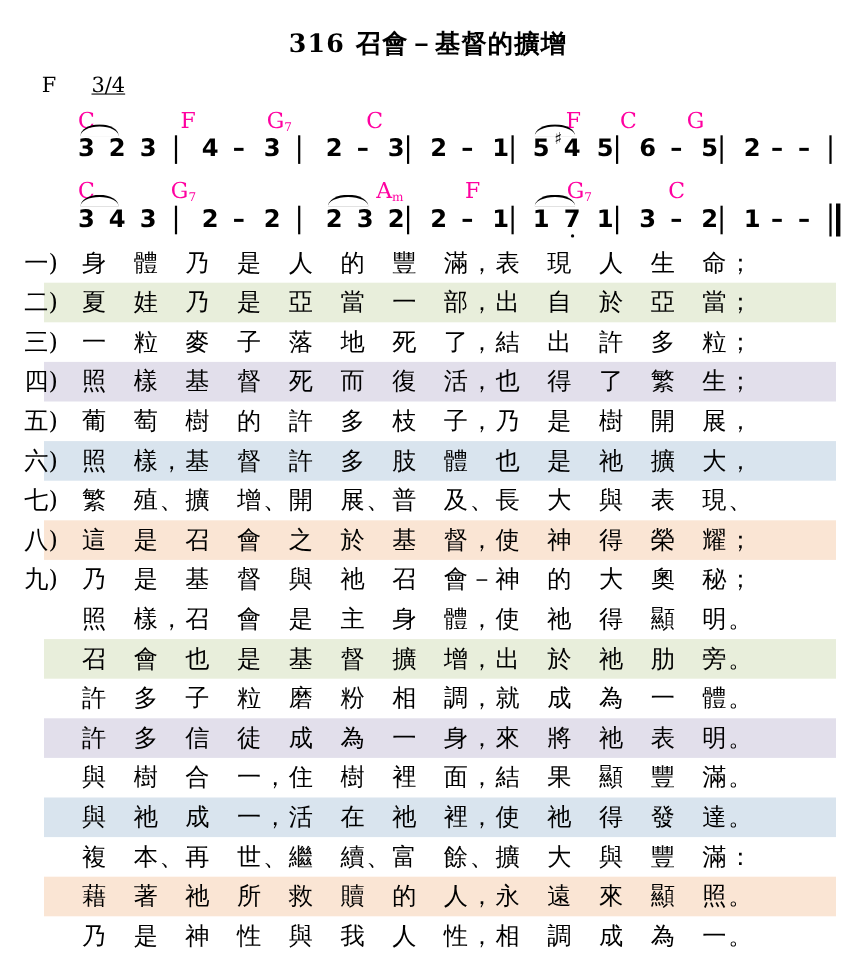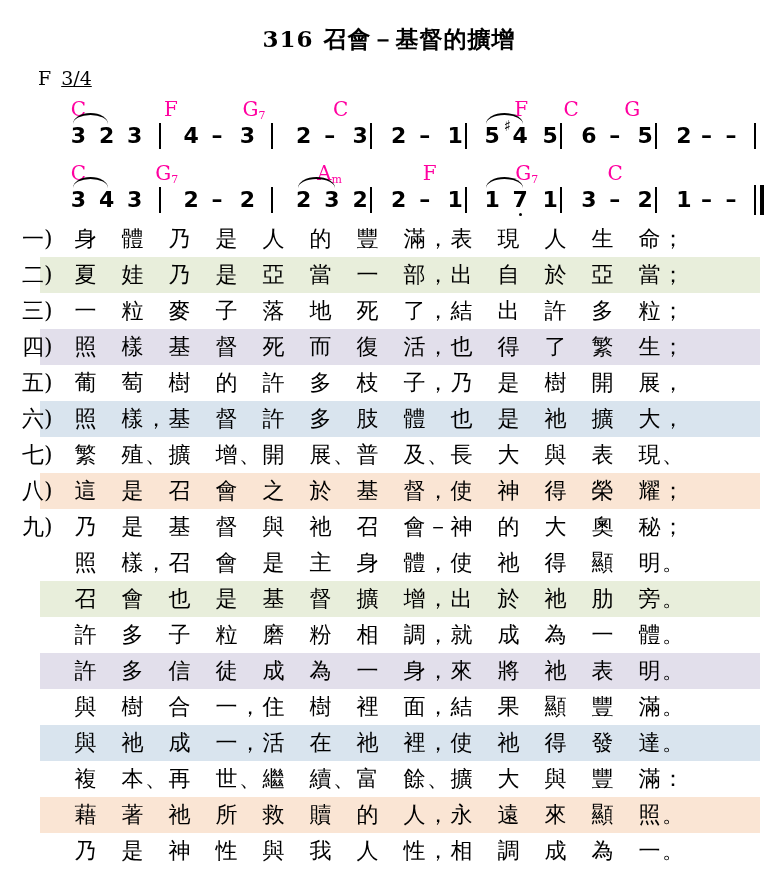--- a/index.html
+++ b/index.html
@@ -27,21 +27,21 @@
   }
   .title .num { margin-right: 10px; }
 
   
   .keyline {
     margin-top: 12px;
     padding-left: 38px;
     font-size: 19px;
     font-family: "DejaVu Serif", "Liberation Serif", serif;
   }
-  .keyline .meter { margin-left: 10px; text-decoration: underline; }
+  .keyline .meter { margin-left: 32px; text-decoration: underline; }
 
   
   .system {
     position: relative;
     height: 58px;
     margin-top: 10px;
   }
   .system.second { margin-top: 6px; }
 
   .chord {
@@ -225,21 +225,21 @@
       <div class="barline" style="left: 560.08px;"></div>
       <div class="barline" style="left: 655.12px;"></div>
       <div class="barline" style="left: 753.68px;"></div>
       <div class="slur" style="left: 72.56px; width: 35.2px; top: 14px;"></div>
       <div class="slur" style="left: 486.16px; width: 36.96px; top: 14px;"></div>
       <div class="sharp" style="left: 503.76px; top: 20px;">♯</div>
     </div>
     <div class="system second">
       <div class="chord" style="left: 70.8px;">C</div>
       <div class="chord" style="left: 155.28px;">G<sub>7</sub></div>
-      <div class="chord" style="left: 317px;">A<sub>m</sub></div>
+      <div class="chord" style="left: 342px;">A<sub>m</sub></div>
       <div class="chord" style="left: 422.8px;">F</div>
       <div class="chord" style="left: 515.2px;">G<sub>7</sub></div>
       <div class="chord" style="left: 607.6px;">C</div>
       <div class="note" style="left: 70.8px;">3</div>
       <div class="note" style="left: 98.96px;">4</div>
       <div class="note" style="left: 127.12px;">3</div>
       <div class="note" style="left: 183.44px;">2</div>
       <div class="dash" style="left: 211.6px;">–</div>
       <div class="note" style="left: 239.76px;">2</div>
       <div class="note" style="left: 296.08px;">2</div>

